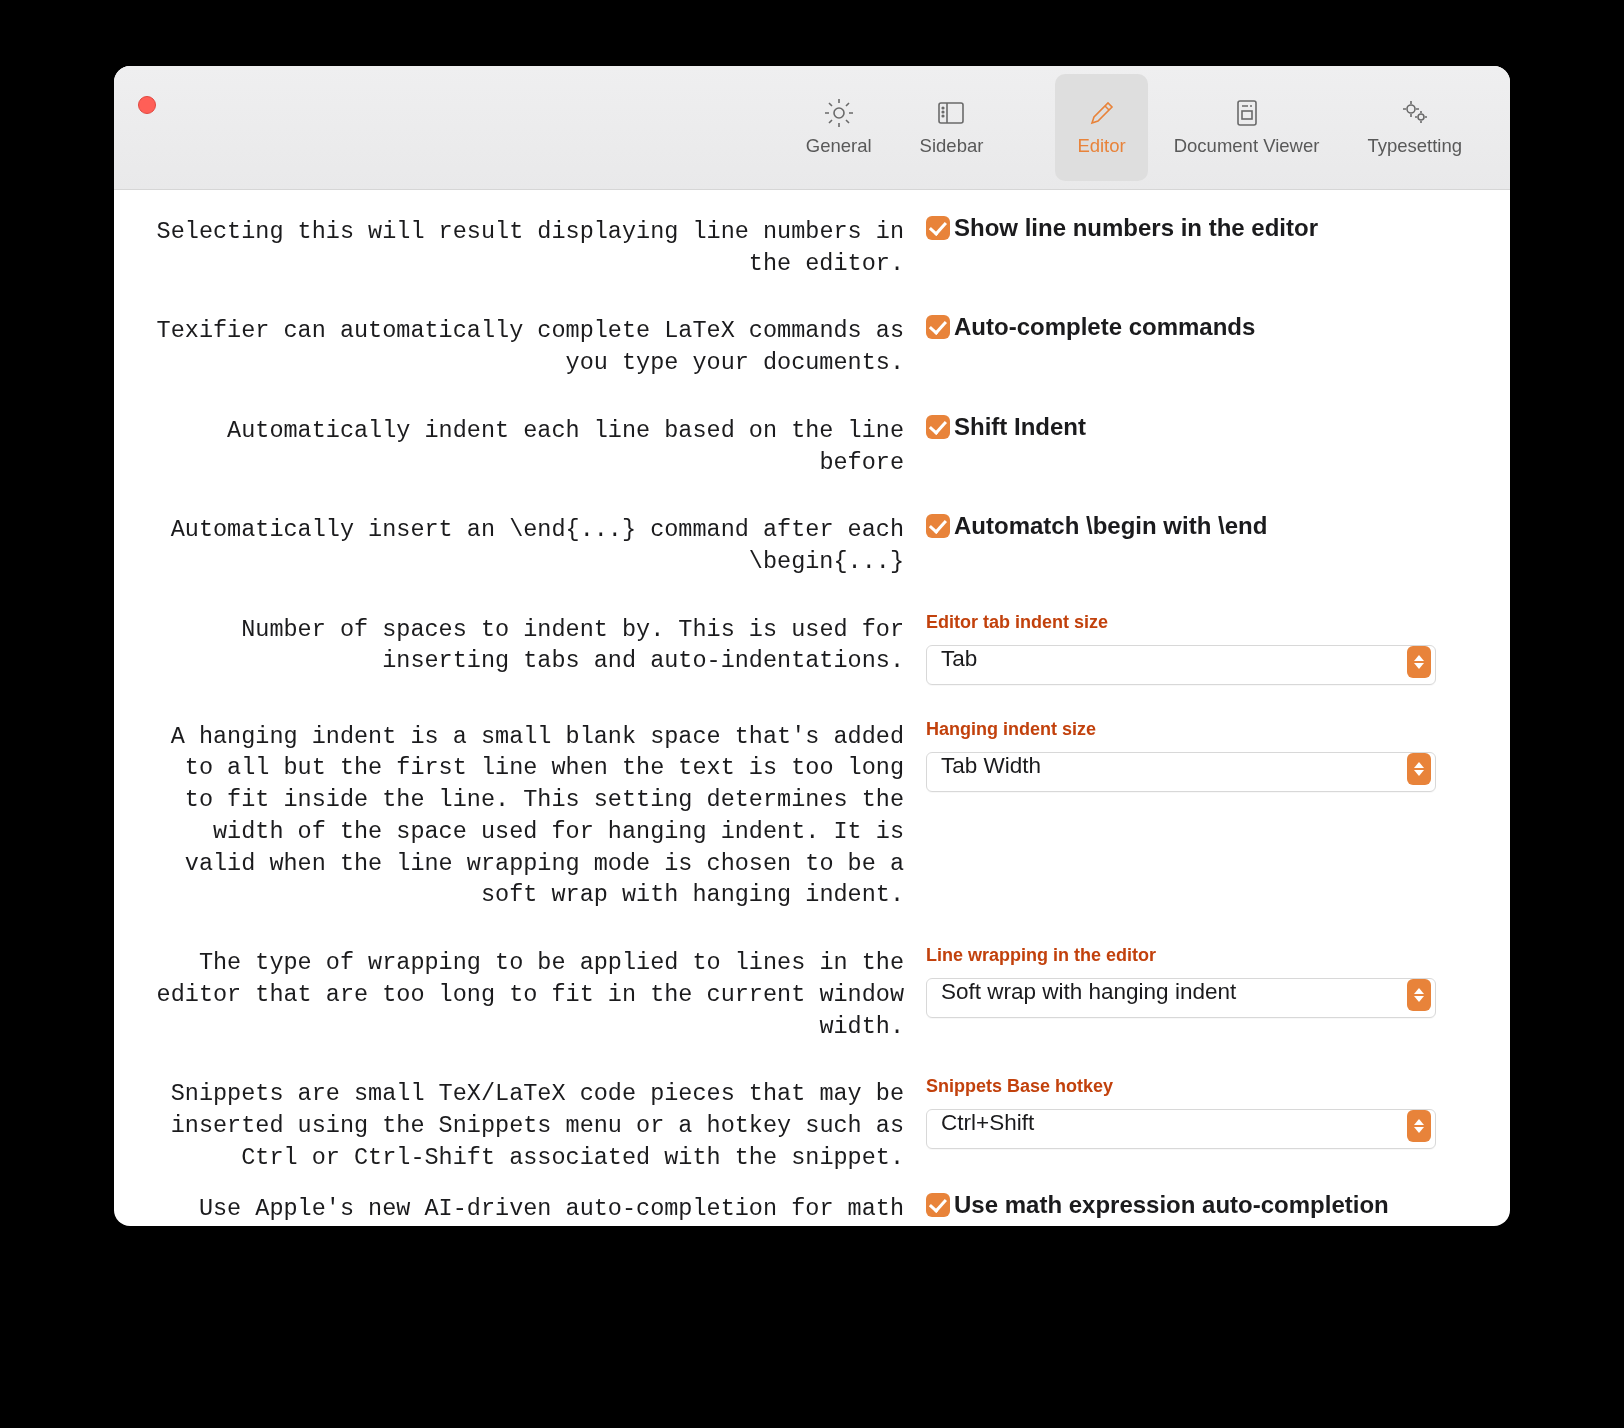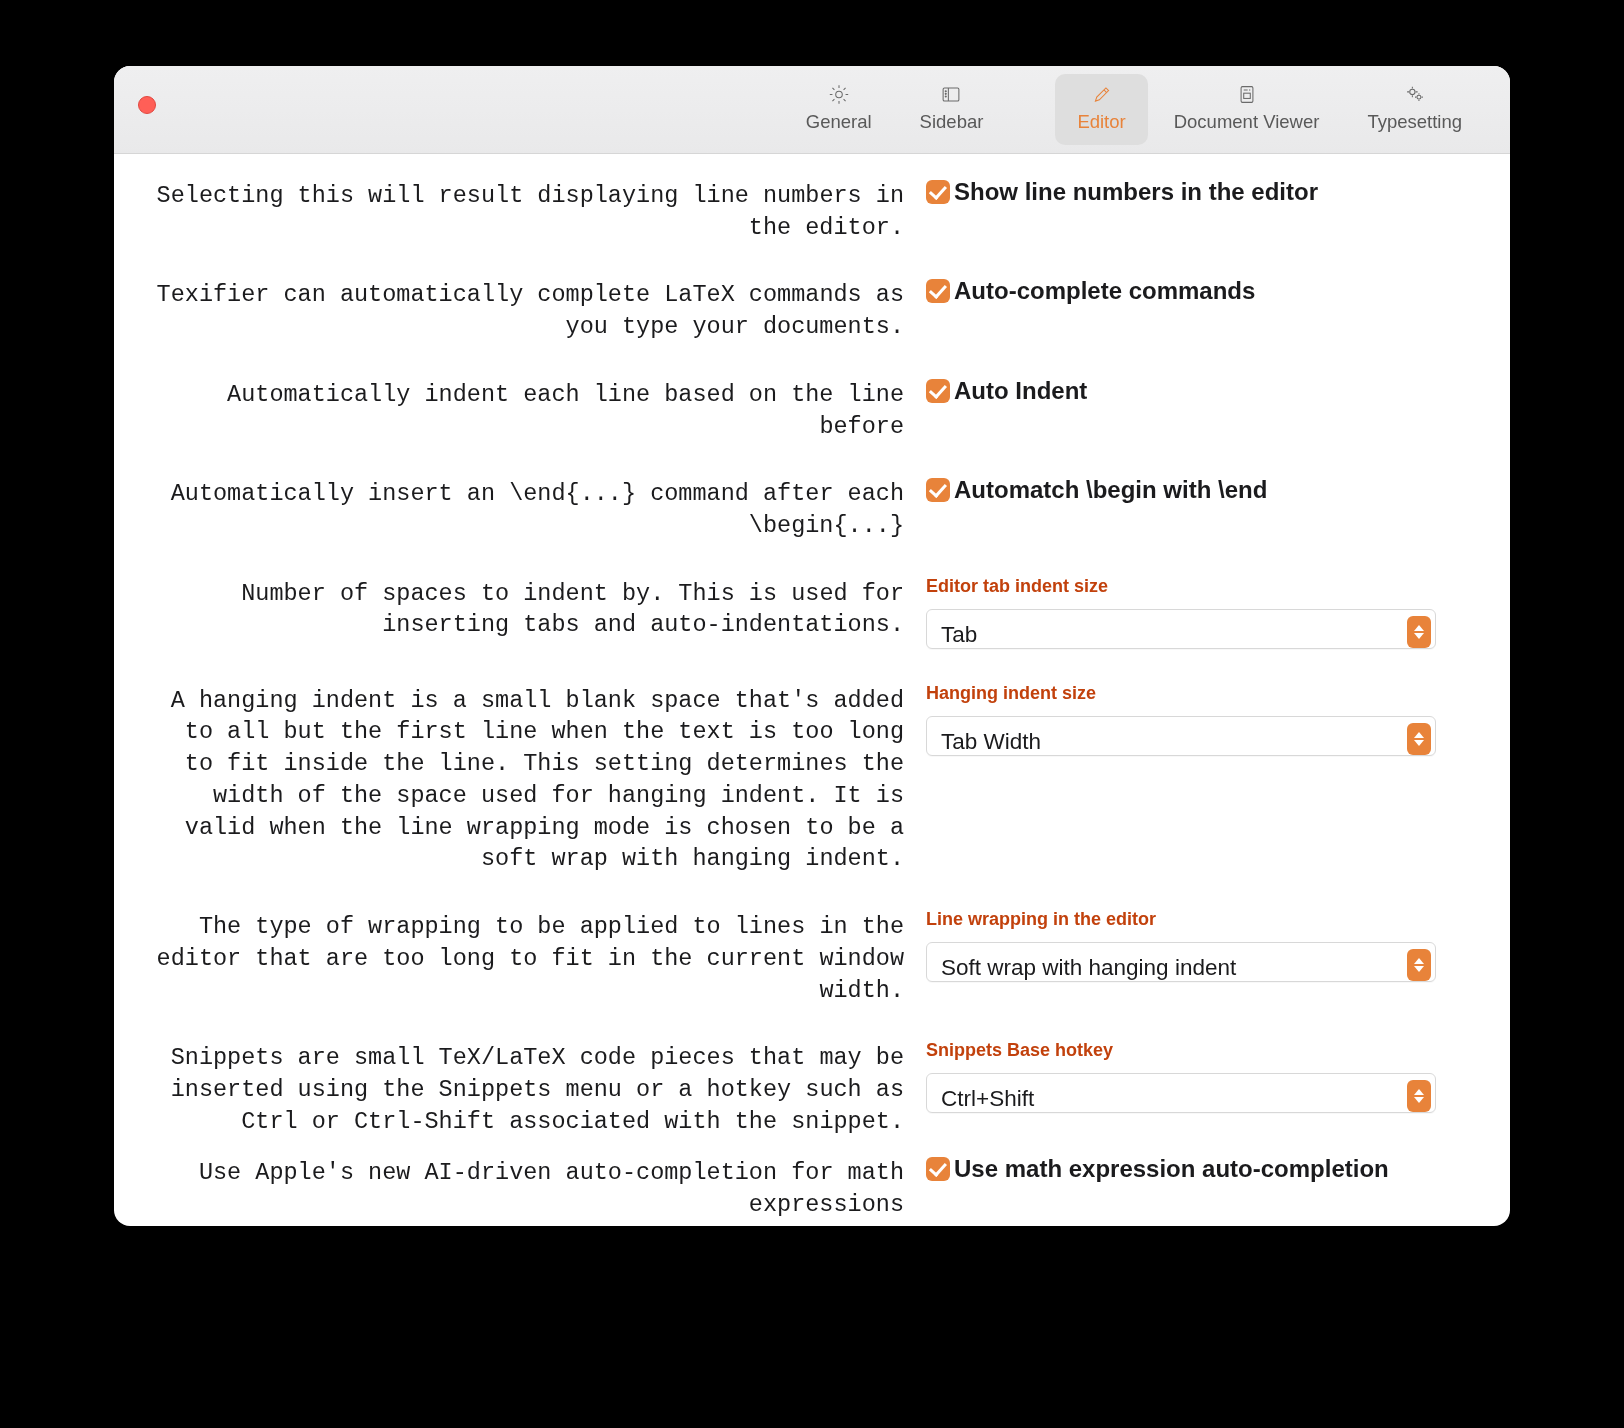--- a/index.html
+++ b/index.html
@@ -17,21 +17,21 @@
     width: 1396px;
     height: 1160px;
     background: #fff;
     border-radius: 16px;
     box-shadow: 0 30px 80px rgba(0,0,0,.6), 0 0 0 1px rgba(0,0,0,.08);
     overflow: hidden;
     display: flex;
     flex-direction: column;
   }
   .titlebar {
-    height: 88px;
+    height: 124px;
     background: linear-gradient(#efeff0, #e9e9ea);
     border-bottom: 1px solid #d6d6d6;
     display: flex;
     align-items: stretch;
     position: relative;
   }
   .traffic {
     position: absolute;
     left: 24px;
     top: 30px;
@@ -146,21 +146,21 @@
   }
   .select {
     margin-top: 2px;
     height: 40px;
     width: 510px;
     max-width: 100%;
     border: 1px solid #d8d8d8;
     border-radius: 6px;
     background: #fff;
     display: flex;
-    align-items: flex-end;
+    align-items: flex-start;
     justify-content: space-between;
     padding: 0 4px 0 14px;
     font-size: 22.5px;
     color: #1b1b1d;
     box-shadow: 0 1px 1px rgba(0,0,0,.03);
   }
   .stepper {
     width: 24px; height: 32px;
     background: #e8833a;
     border-radius: 6px;
@@ -258,21 +258,21 @@
           <div class="opt-label">Auto-complete commands</div>
         </div>
       </div>
     </div>
 
     <div class="row">
       <div class="desc">Automatically indent each line based on the line before</div>
       <div class="control">
         <div class="check-line">
           <div class="cbox"></div>
-          <div class="opt-label">Auto Indent</div>
+          <div class="opt-label">Shift Indent</div>
         </div>
       </div>
     </div>
 
     <div class="row">
       <div class="desc">Automatically insert an \end{...} command after each \begin{...}</div>
       <div class="control">
         <div class="check-line">
           <div class="cbox"></div>
           <div class="opt-label">Automatch \begin with \end</div>

